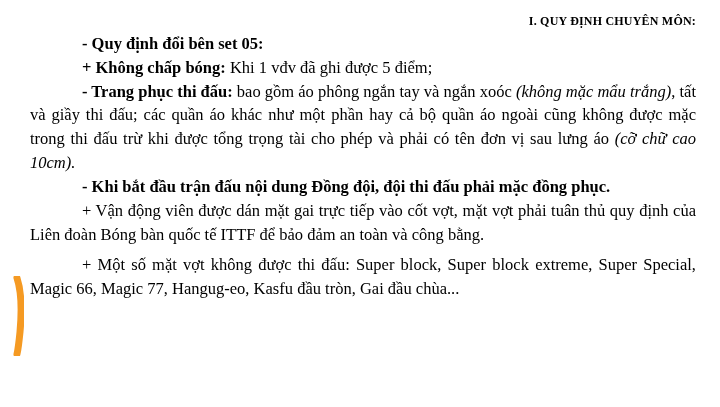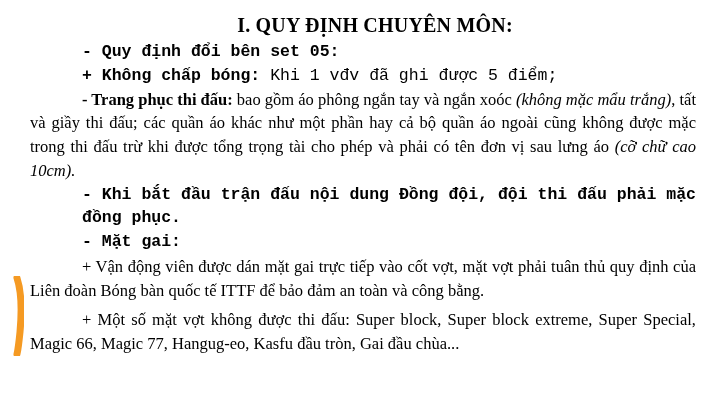--- a/index.html
+++ b/index.html
@@ -16,40 +16,39 @@
   }
   .page {
     position: relative;
     width: 720px;
     height: 407px;
     box-sizing: border-box;
     padding: 10px 24px 0 30px;
   }
   .doc-title {
     font-weight: bold;
-    font-size: 20px;
-    text-align: center;
+    font-size: 12px;
+    text-align: right;
     margin: 4px 0 3px 24px;
     letter-spacing: 0.2px;
   }
   b, .b {
     font-weight: bold;
   }
   i, .i {
     font-style: italic;
   }
   .para {
     font-size: 16.5px;
     line-height: 1.44;
     text-align: justify;
     margin: 0;
   }
   .para-indent {
     padding-left: 52px;
-    font-family: Liberation Mono, monospace;
   }
   .para-full {
     padding-left: 0;
   }
   .orange-mark {
     position: absolute;
     left: 10px;
     top: 276px;
     width: 14px;
     height: 80px;
@@ -74,23 +73,20 @@
 
 
   <div class="para para-full" style="text-indent:52px;">
     <span class="b">- Trang phục thi đấu:</span><span> bao gồm áo phông ngắn tay và ngắn xoóc </span><span class="i">(không mặc mẩu trắng)</span><span>, tất và giầy thi đấu; các quần áo khác như một phần hay cả bộ quần áo ngoài cũng không được mặc trong thi đấu trừ khi được tổng trọng tài cho phép và phải có tên đơn vị sau lưng áo </span><span class="i">(cỡ chữ cao 10cm).</span>
   </div>
 
   <div class="para para-indent">
     <span class="b">- Khi bắt đầu trận đấu nội dung Đồng đội, đội thi đấu phải mặc đồng phục.</span>
   </div>
 
-  <div class="para para-indent">
-    <span class="b">- Mặt gai:</span>
-  </div>
 
   <div class="para para-full" style="text-indent:52px; margin-top:1px;">
     <span>+ Vận động viên được dán mặt gai trực tiếp vào cốt vợt, mặt vợt phải tuân thủ quy định của Liên đoàn Bóng bàn quốc tế ITTF để bảo đảm an toàn và công bằng.</span>
   </div>
 
   <div class="para para-full" style="text-indent:52px; margin-top:6px;">
     <span>+ Một số mặt vợt không được thi đấu: Super block, Super block extreme, Super Special, Magic 66, Magic 77, Hangug-eo, Kasfu đầu tròn, Gai đầu chùa...</span>
   </div>
 
   <svg class="orange-mark" viewBox="0 0 14 80">

